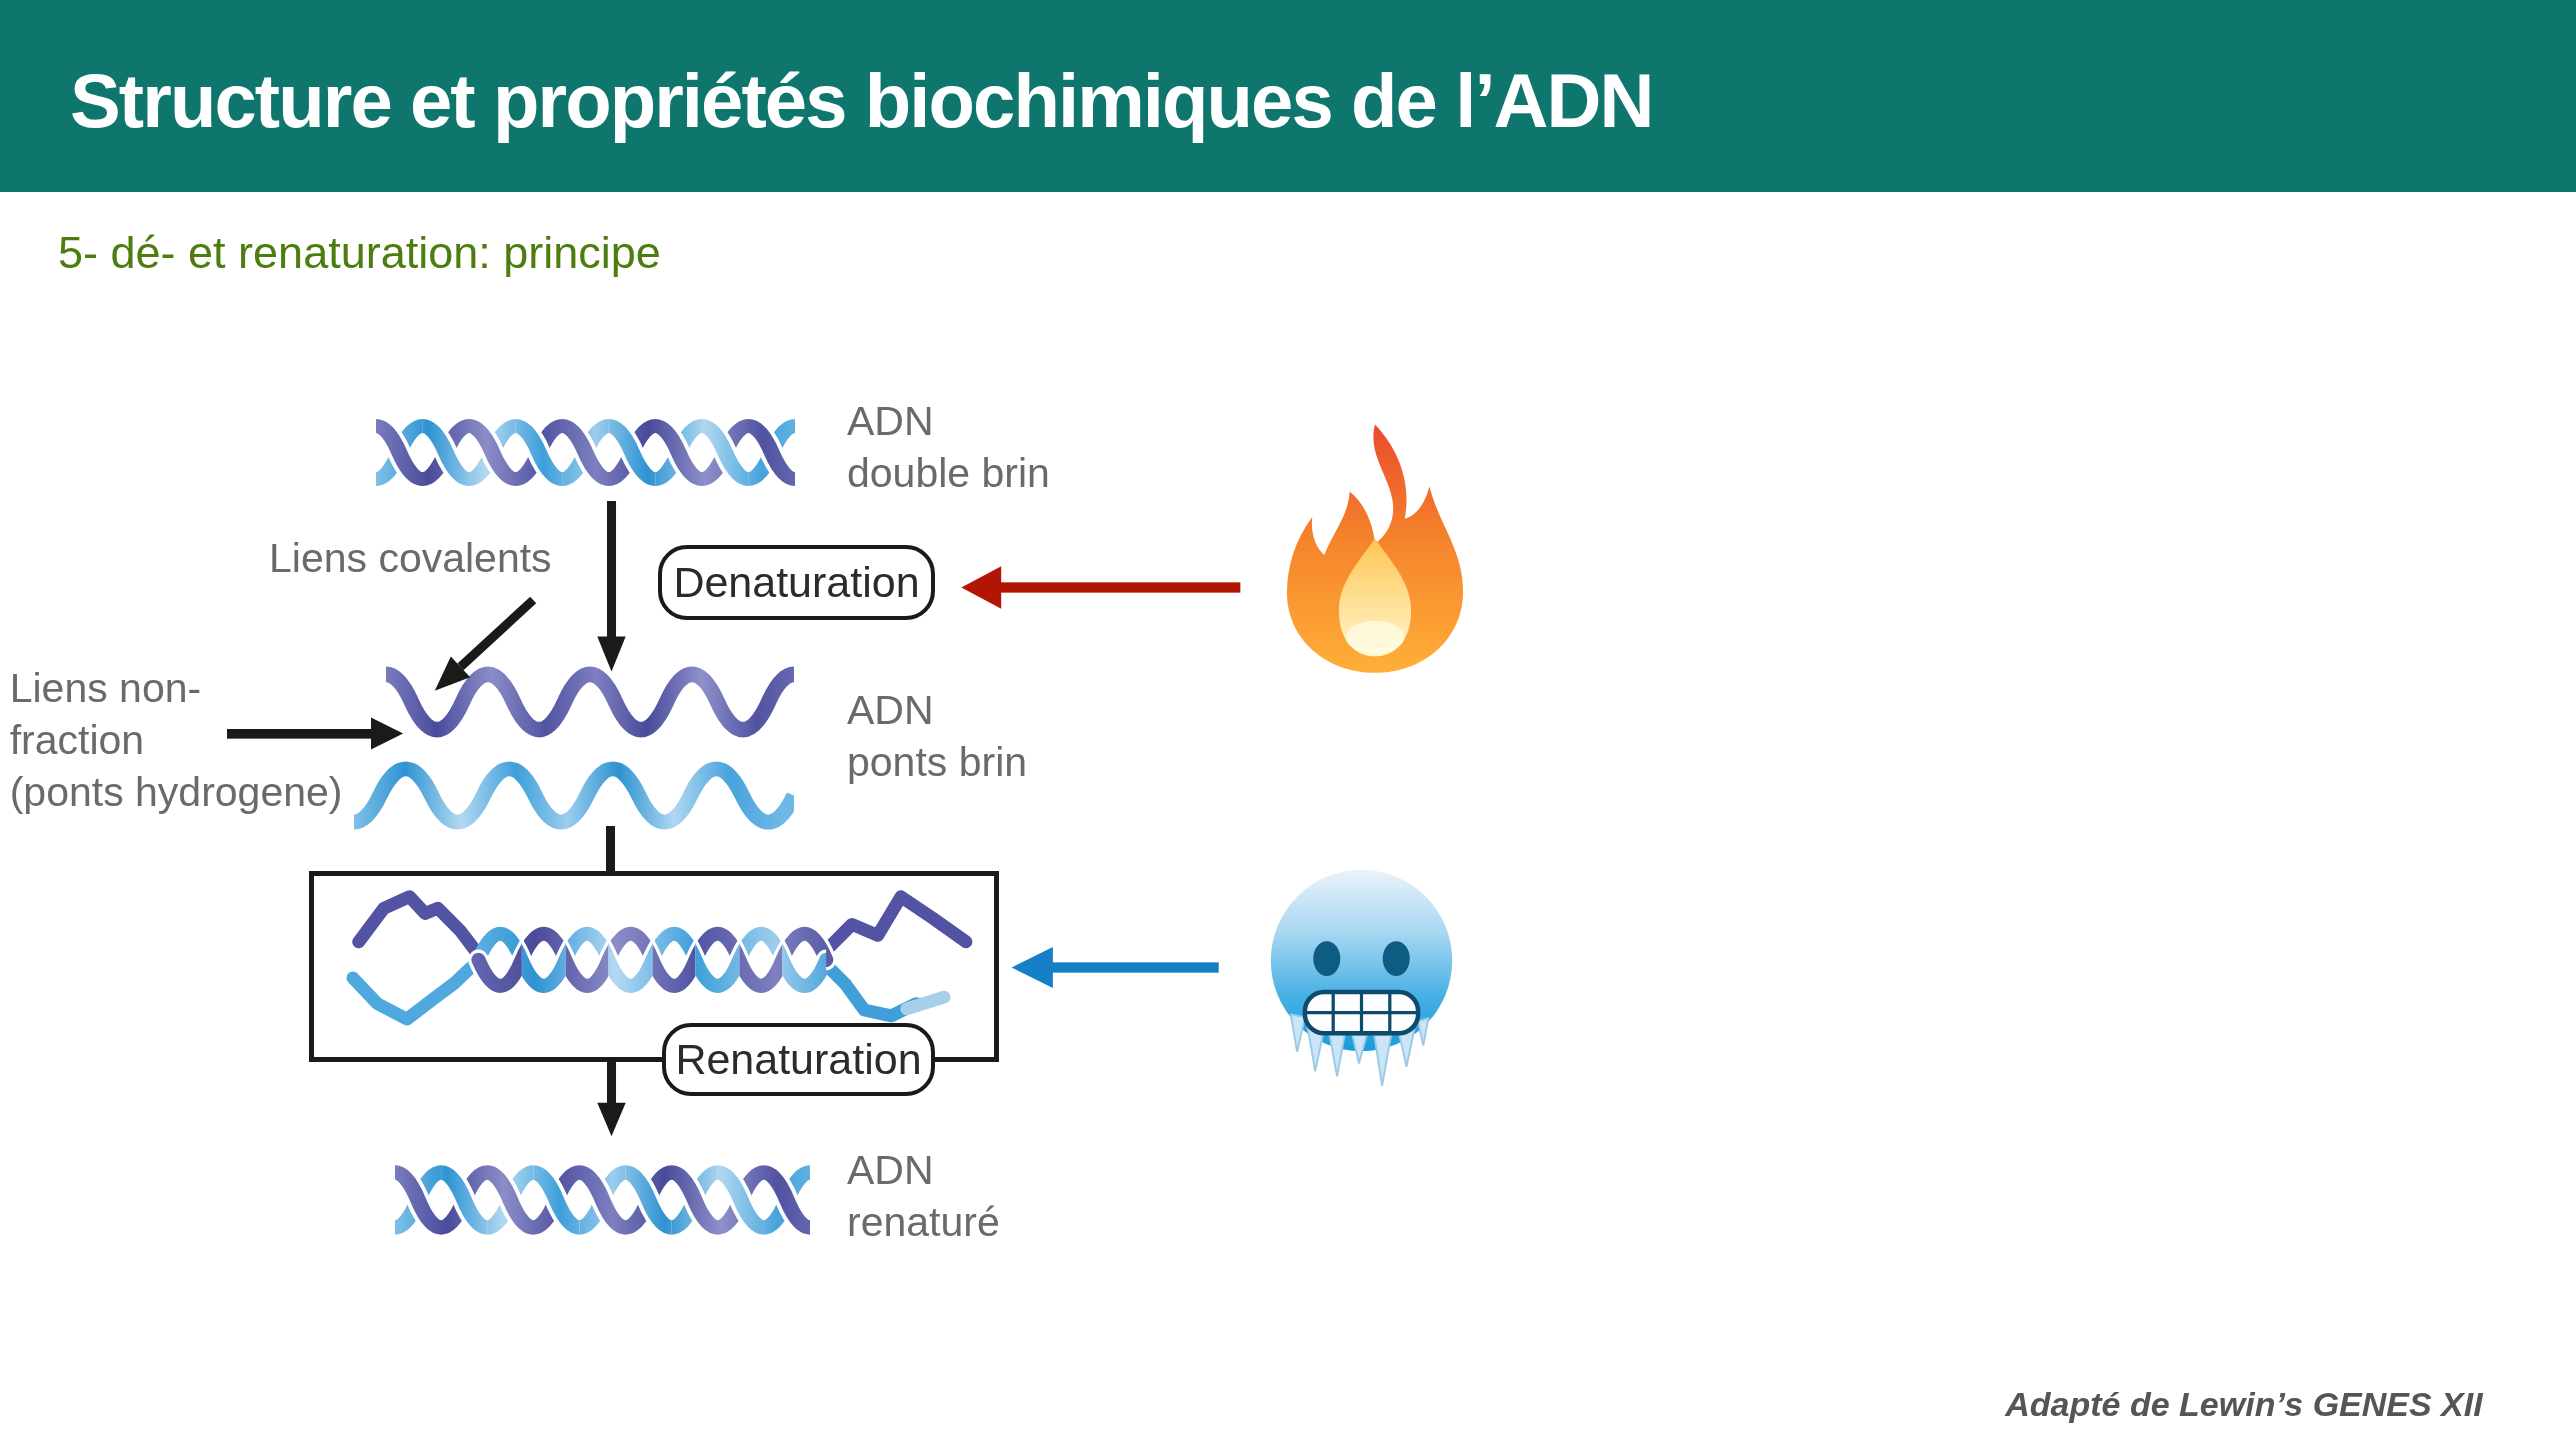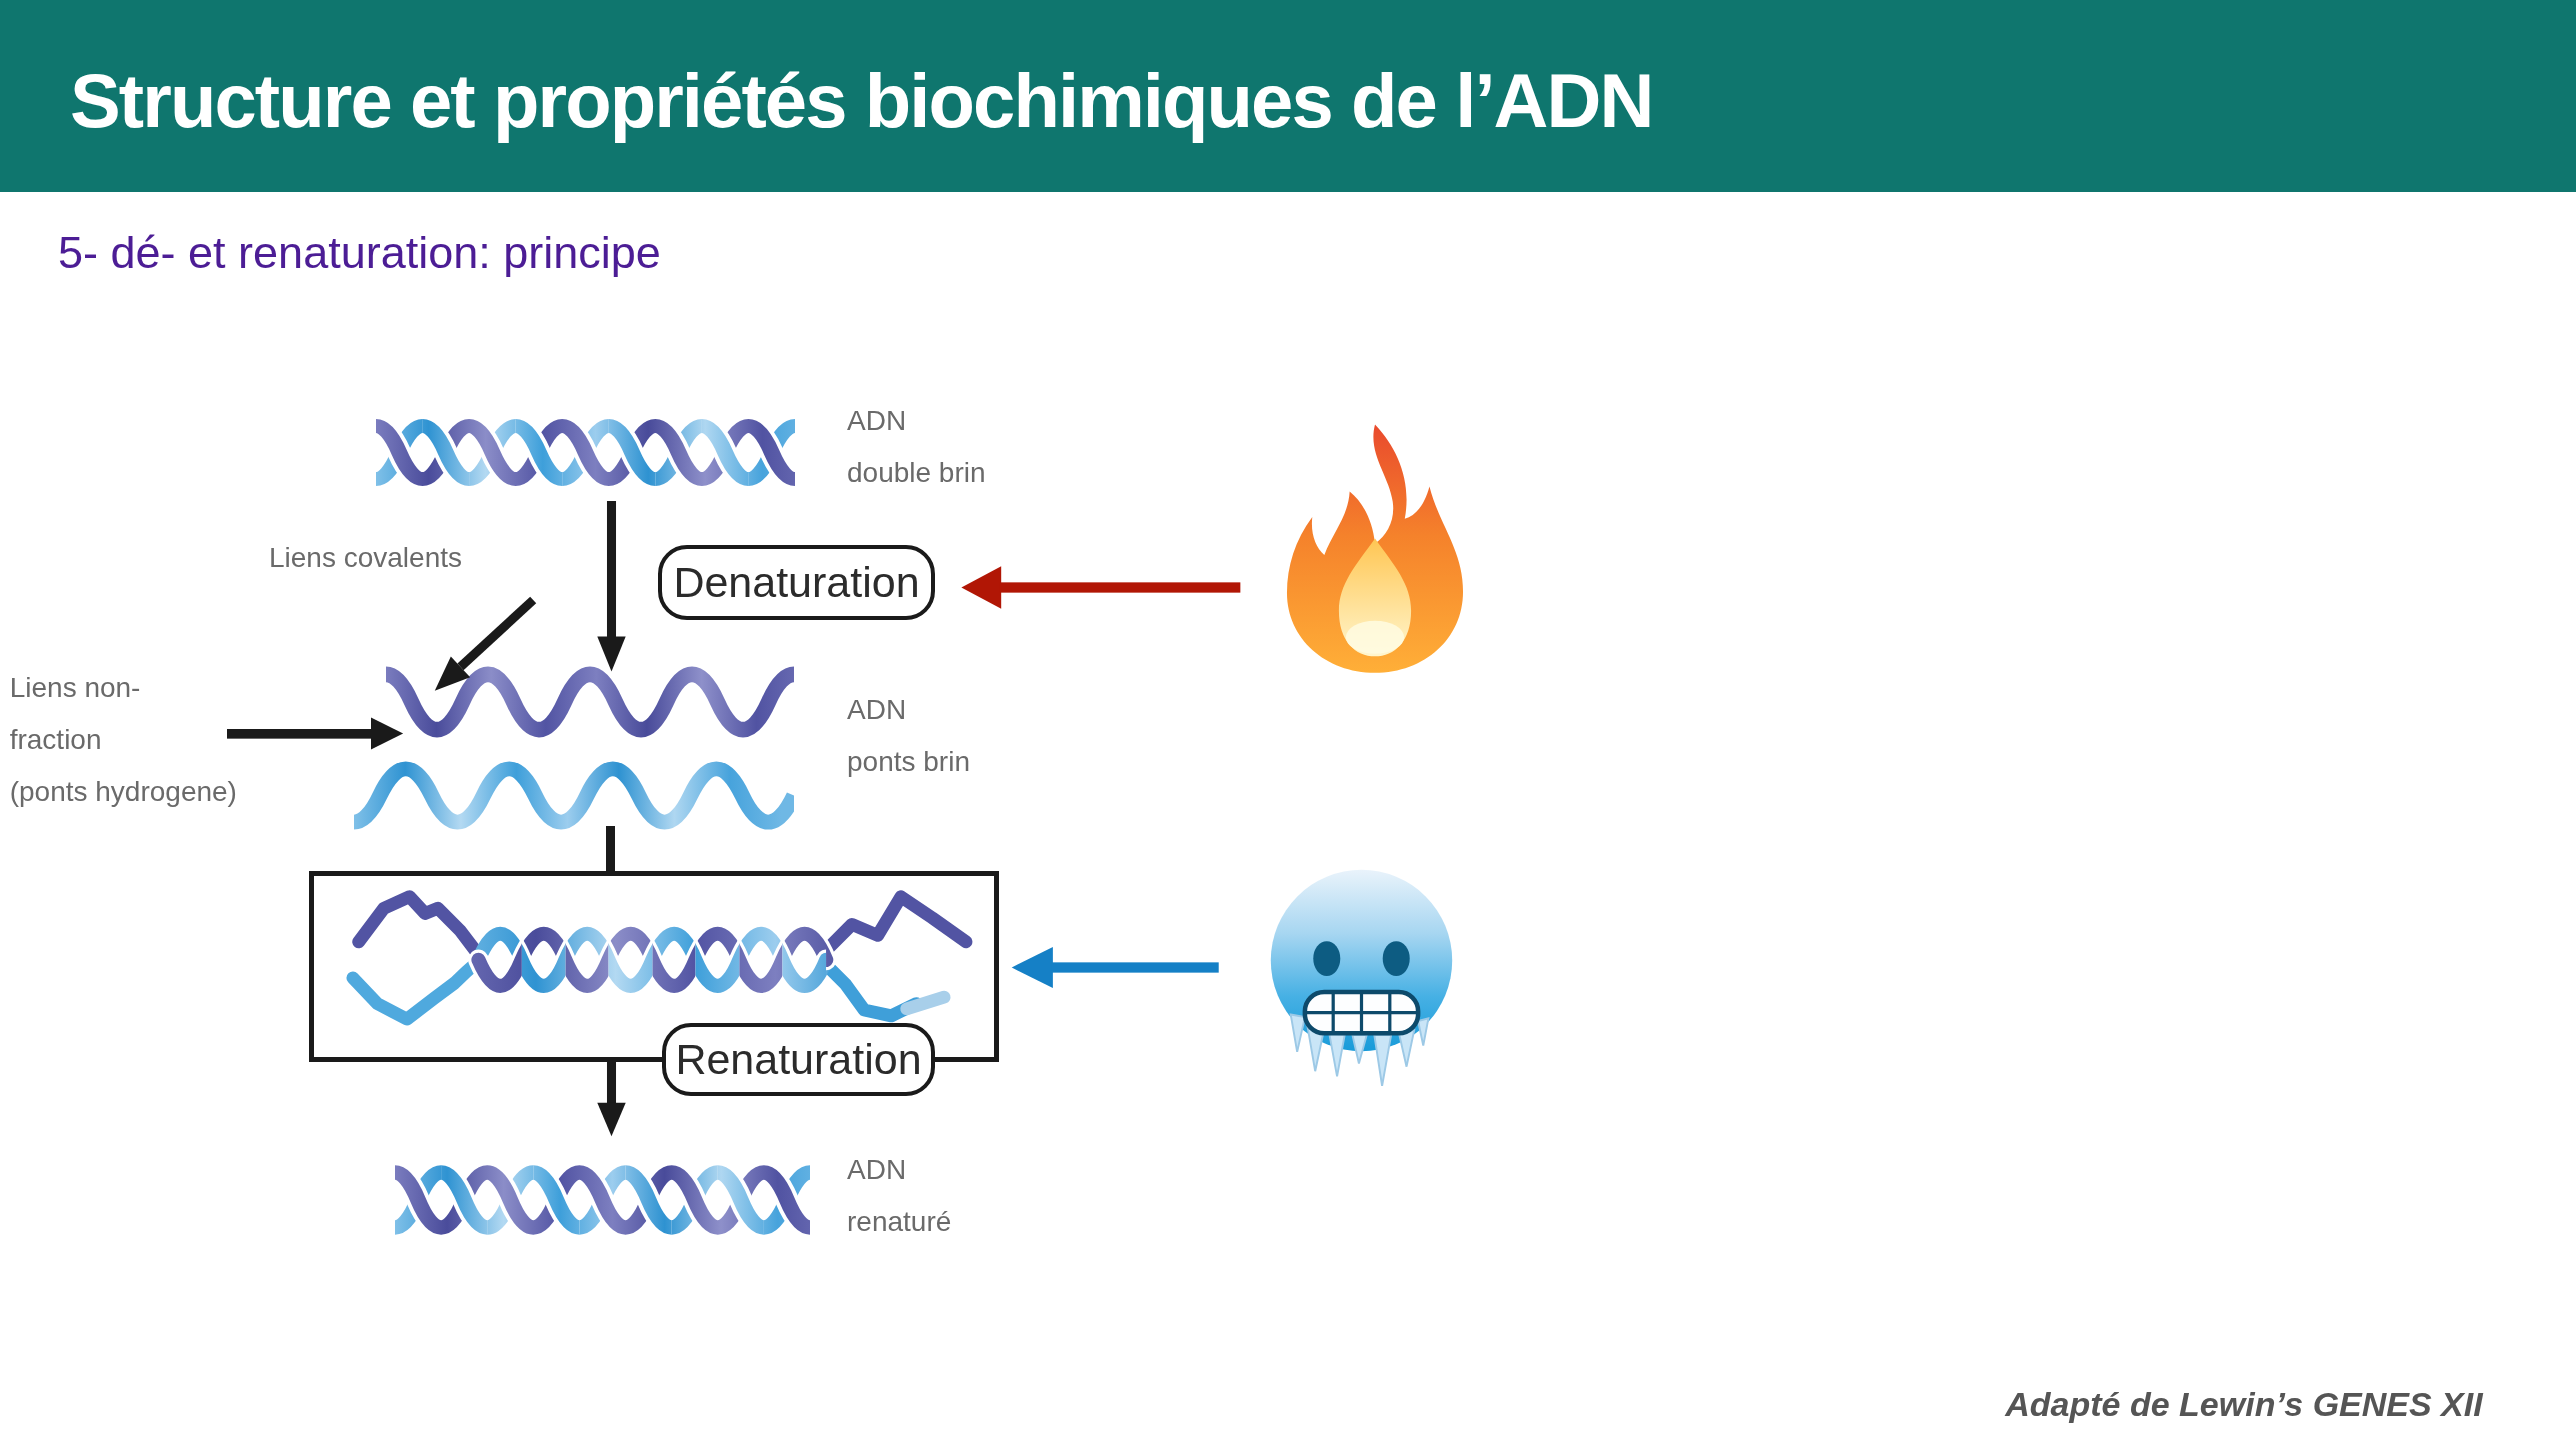--- a/index.html
+++ b/index.html
@@ -2,22 +2,22 @@
 <html style="font-size:10.3px"><head>
 <meta charset="utf-8">
 <style>
   html,body{margin:0;padding:0;background:#fff;}
   .slide{position:relative;width:2576px;height:1449px;background:#ffffff;overflow:hidden;
          font-family:"Liberation Sans",sans-serif;}
   .banner{position:absolute;left:0;top:0;width:2576px;height:192px;background:#0f766e;
           display:flex;align-items:center;}
   .banner h1{margin:0 0 0 70px;font-size:76px;font-weight:700;color:#ffffff;
              letter-spacing:-1.9px;transform:translateY(3.9px);}
-  .subtitle{position:absolute;left:58px;top:227px;font-size:45px;color:#4c1d95;}
-  .glabel{position:absolute;color:#6A6A6A;font-size:28px;line-height:52px;}
+  .subtitle{position:absolute;left:58px;top:227px;font-size:45px;color:#4d7c0f;}
+  .glabel{position:absolute;color:#6A6A6A;font-size:41px;line-height:52px;}
   .abs{position:absolute;}
   .process-box{position:absolute;box-sizing:border-box;background:#ffffff;border:4.5px solid #1a1a1a;
                border-radius:29px;display:flex;align-items:center;justify-content:center;
                font-size:43px;color:#2b2b2b;z-index:5;}
   .bigbox{position:absolute;box-sizing:border-box;left:309px;top:871px;width:690px;height:191px;
           border:5.8px solid #1a1a1a;background:#ffffff;z-index:0;}
   .connector{position:absolute;left:606px;top:826px;width:9px;height:46px;background:#1a1a1a;z-index:1;}
   .dna{z-index:2;}
   .arrow{z-index:3;}
   .emoji{z-index:2;}

